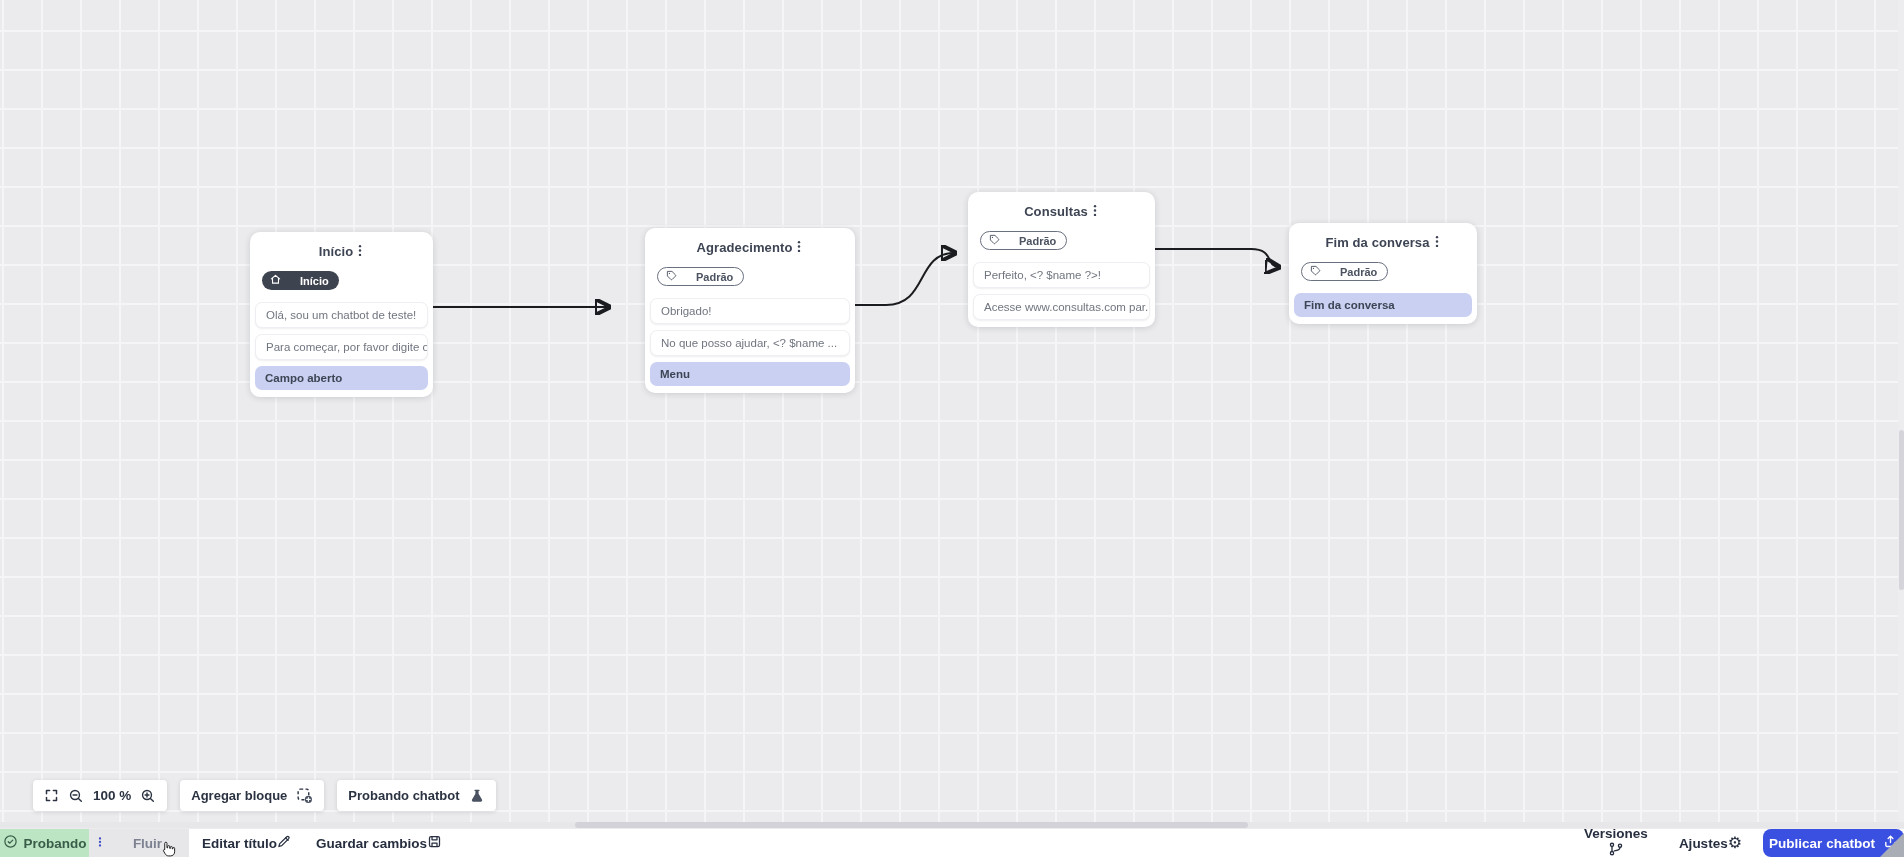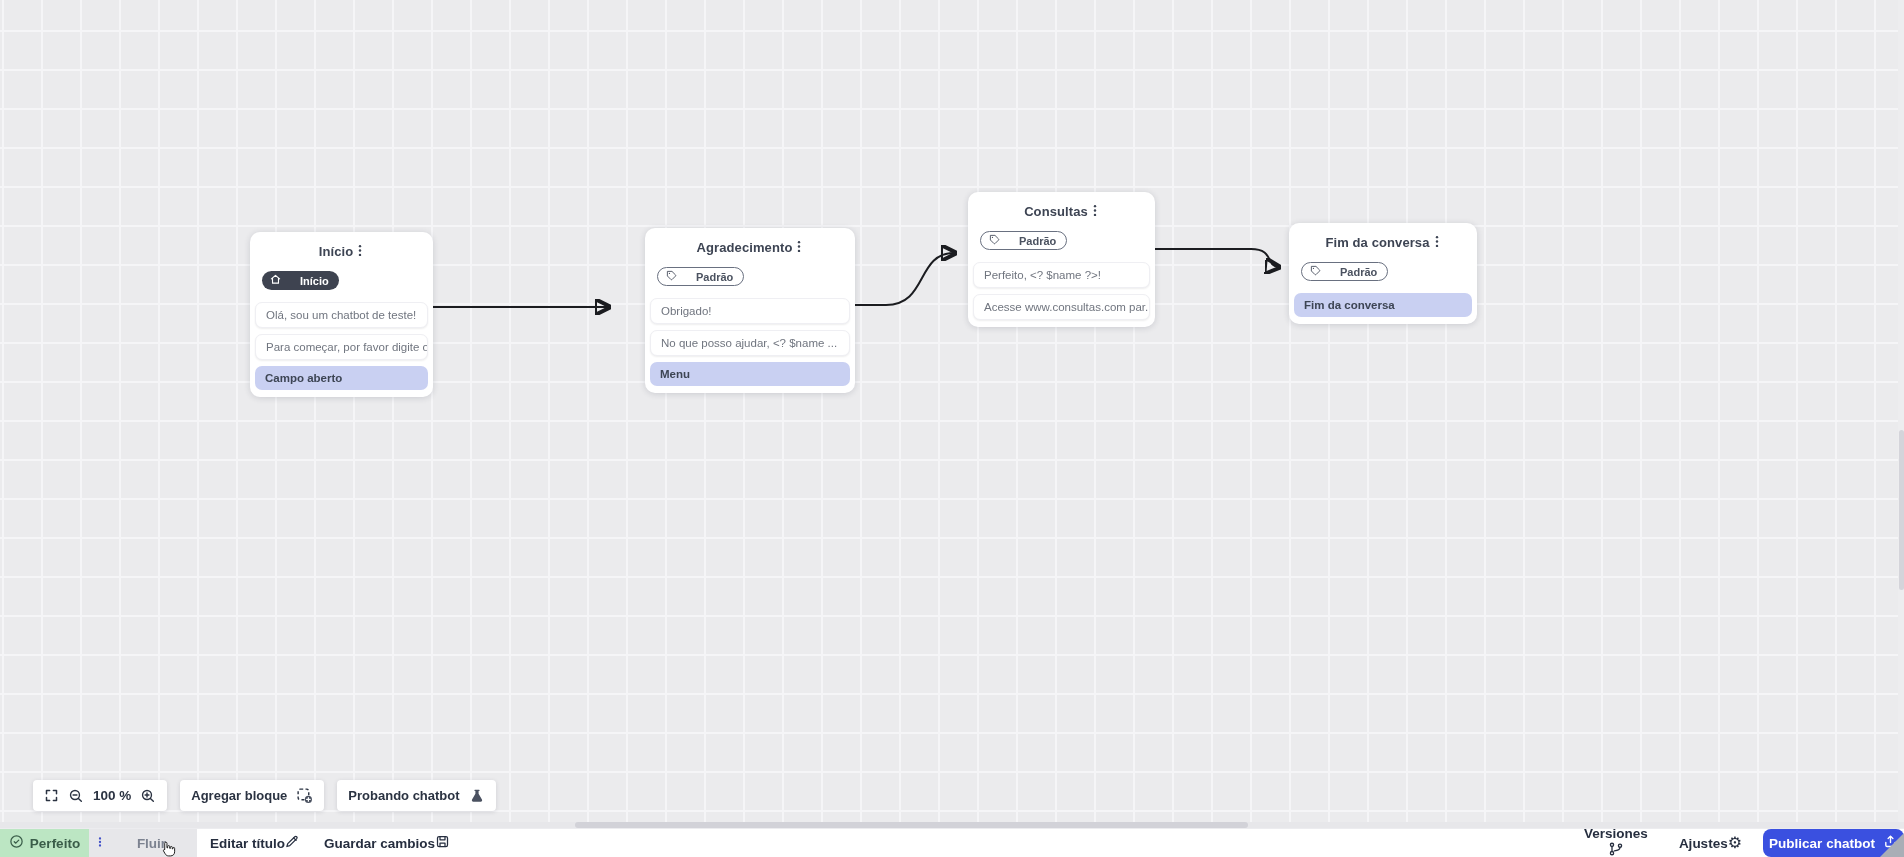--- a/index.html
+++ b/index.html
@@ -63,21 +63,21 @@
   .vscroll-track { position:absolute; top:0; bottom:35px; right:0; width:6px; background:#ededef; z-index:4; }
   .vscroll-thumb { position:absolute; right:0; top:430px; width:5px; height:160px; background:#d4d4da; border-radius:3px; }
 
   
   .statusbar {
     position:absolute; left:0; right:0; bottom:0; height:29px; z-index:5;
     background:#fff; border-top:1px solid #ececef;
     display:flex; align-items:center; font-size:13.5px; font-weight:700; color:#262e3f;
   }
   .sb-saved { width:89px; height:100%; background:#bce6c3; color:#3a5d49; display:flex; align-items:center; justify-content:center; gap:6px; }
-  .sb-flow-tab { width:108px; height:100%; background:#e7e7ea; display:flex; align-items:center; padding-left:5px; cursor:pointer; }
+  .sb-flow-tab { width:100px; height:100%; background:#e7e7ea; display:flex; align-items:center; padding-left:5px; cursor:pointer; }
   .sb-flow-label { flex:1; text-align:center; color:#7c8290; font-weight:700; }
   .sb-item { display:flex; align-items:center; gap:0; cursor:pointer; }
   .sb-edit { margin-left:13px; }
   .sb-save { margin-left:24px;align-items:center; }
   .sb-spacer { flex:1; }
   .sb-versions { margin-right:31px;flex-direction:column; }
   .sb-settings { margin-right:21px; }
   .gear-glyph { font-size:16px; line-height:16px; font-weight:400; }
   .sb-publish {
     width:141px; height:100%; background:#3a50e0; color:#fff;
@@ -268,21 +268,21 @@
 </div>
 
 <div class="statusbar">
   <div class="sb-saved">
     <span>
       <svg width="15" height="15" viewBox="0 0 24 24" fill="none" stroke="#3a5d49" stroke-width="2" stroke-linecap="round" stroke-linejoin="round">
           <circle cx="12" cy="12" r="9"></circle>
           <path d="m8.4 12.3 2.4 2.4 4.8-4.9"></path>
         </svg>
     </span>
-    <span>Perfeito</span>
+    <span>Probando</span>
   </div>
 
   <div class="sb-flow-tab">
     <span>
       <svg width="12" height="16" viewBox="0 0 24 24" fill="#4150c8">
           <circle cx="12" cy="5" r="2.3"></circle>
           <circle cx="12" cy="12" r="2.3"></circle>
           <circle cx="12" cy="19" r="2.3"></circle>
         </svg>
     </span>

